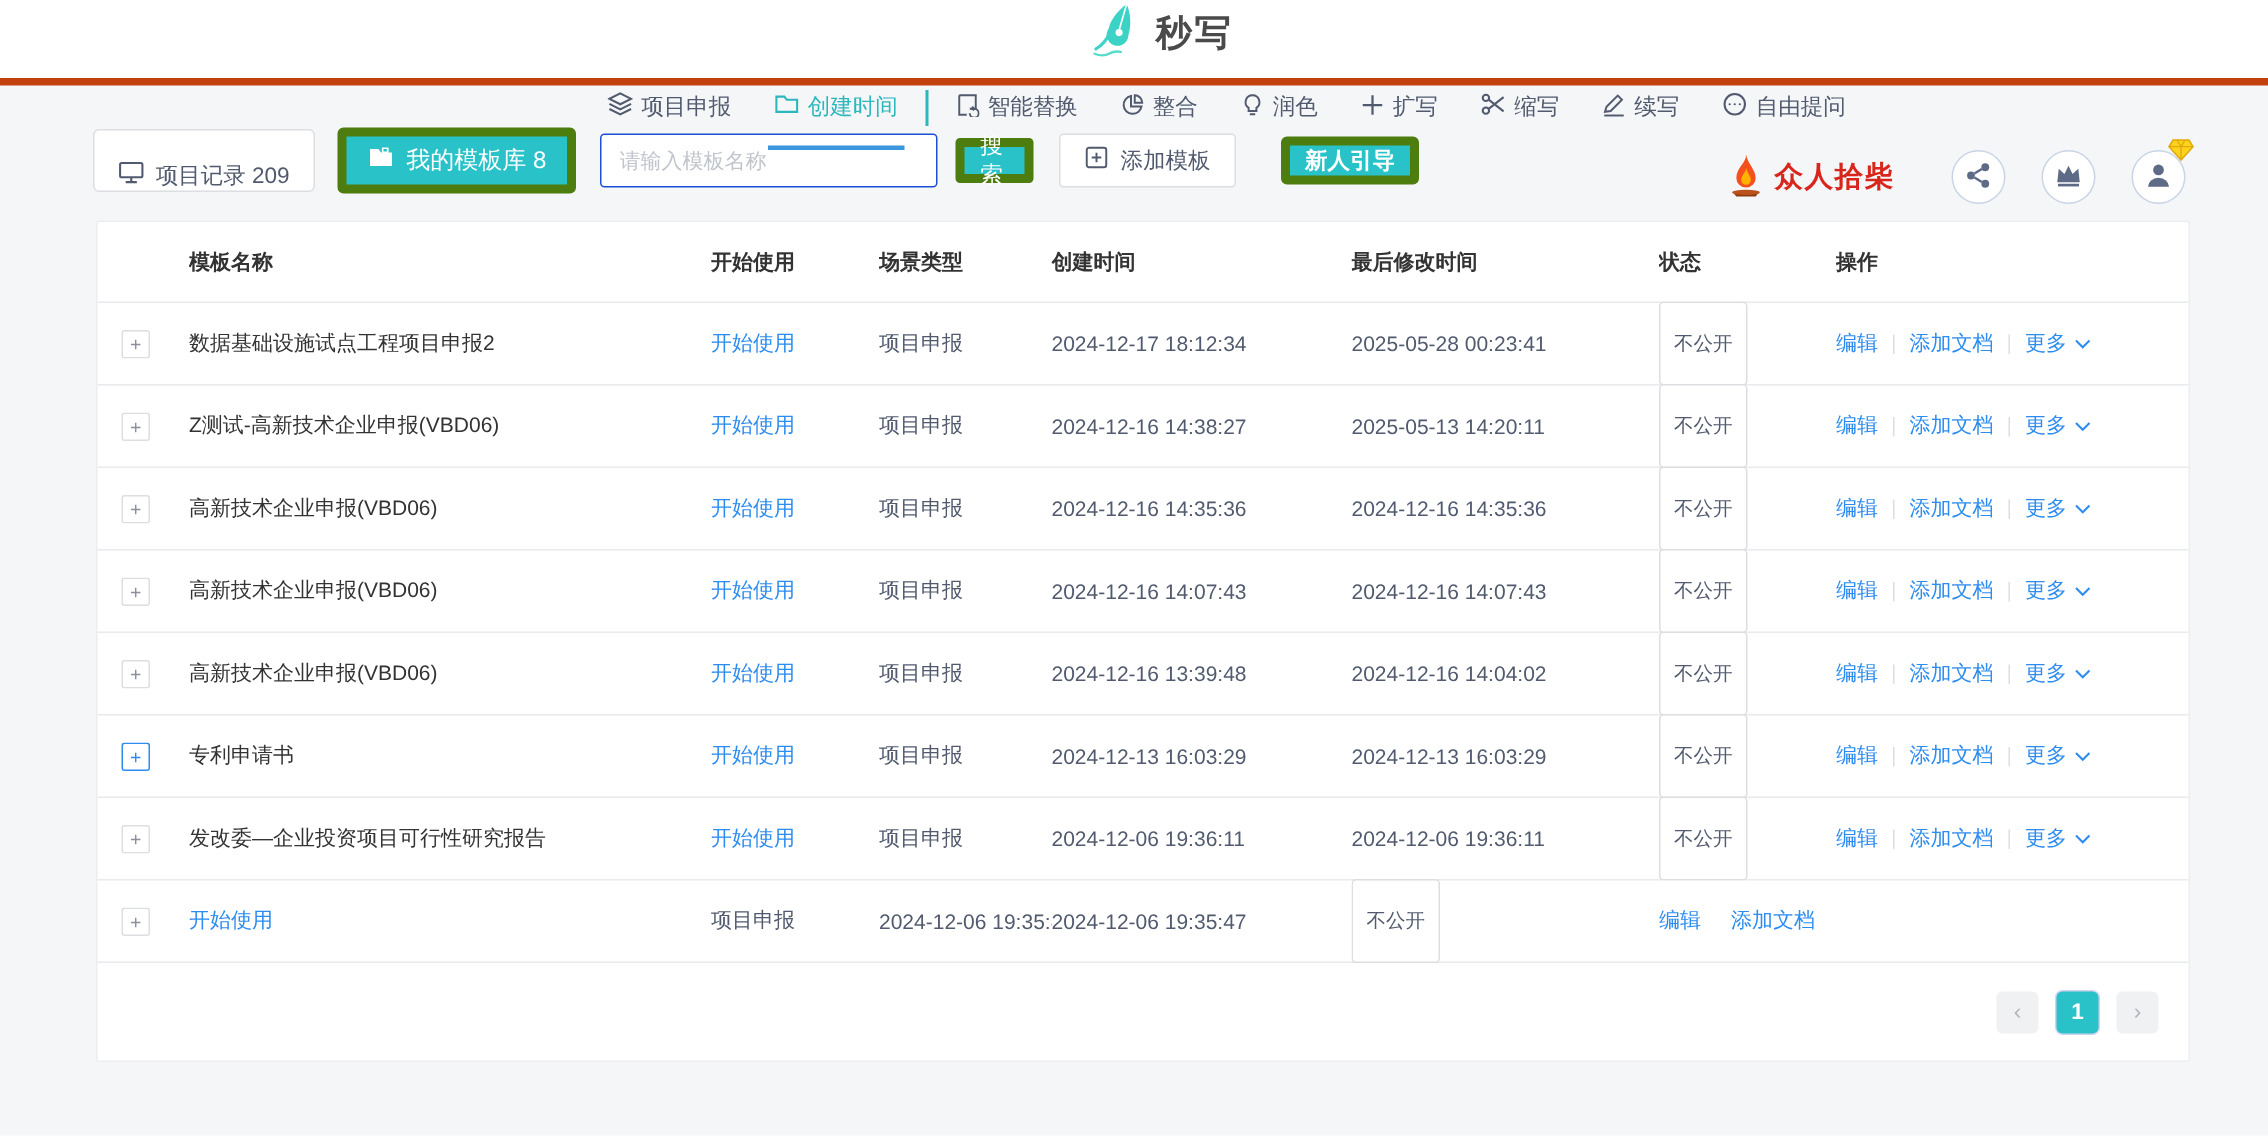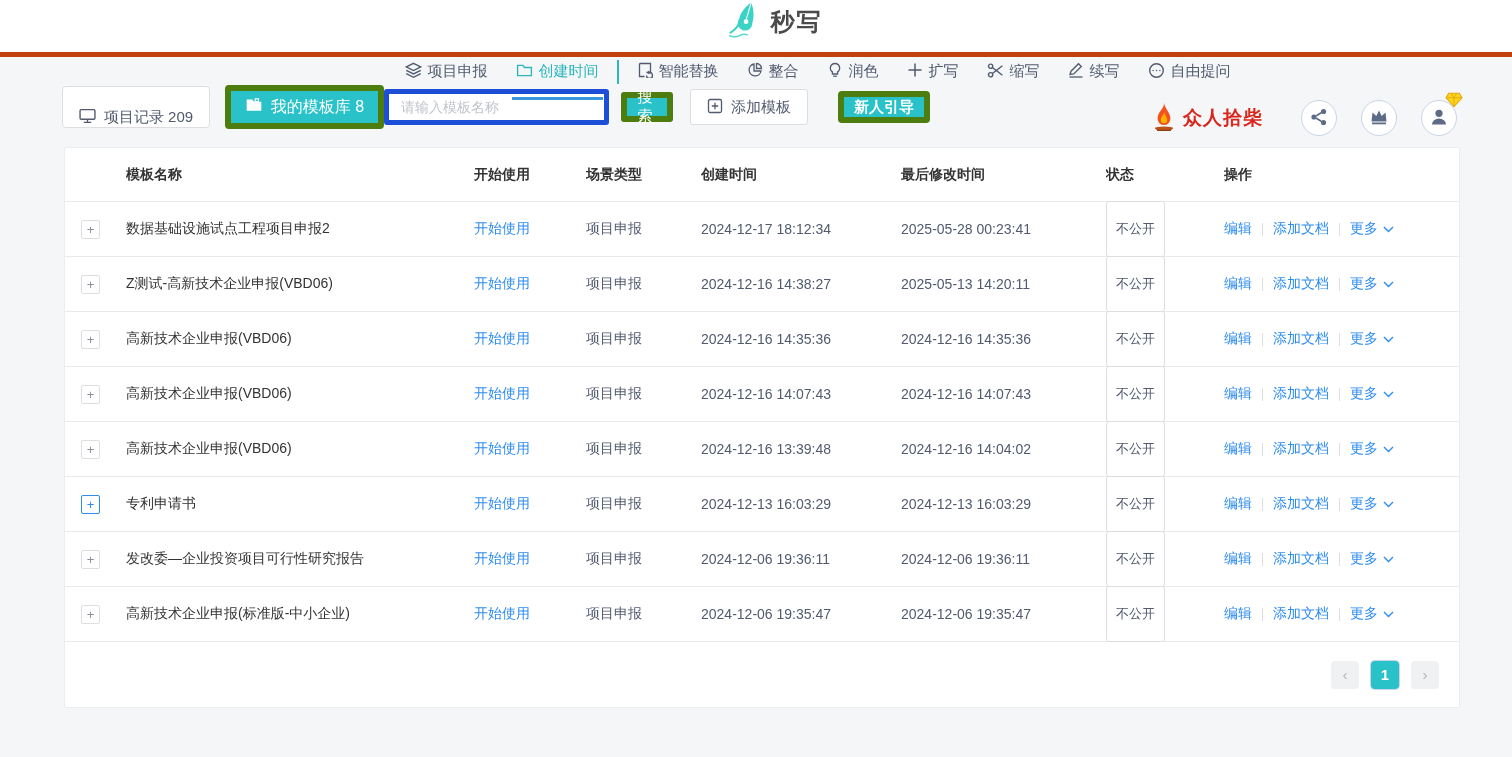--- a/index.html
+++ b/index.html
@@ -38,21 +38,21 @@
   .diamond-badge { position:absolute; top:-9px; right:-7px; }
   
   .toolbar { display:flex; align-items:center; margin:28px 0 0 62px; }
   .btn { display:flex; align-items:center; justify-content:center; gap:8px; cursor:pointer;
          border-radius:4px; font-size:15px; font-family:inherit; }
   .btn-outline { background:#fff; border:1px solid #dcdee2; color:#515a6e; }
   .btn-teal { background:#29c2c8; border:6px solid #4d7c0f; color:#fff; }
   .btn-records { width:148px; height:42px;align-items:flex-end; }
   .btn-templates { width:159px; height:44px; margin-left:15px; font-size:16px; }
   .search-input {
-    width:225px; height:36px; margin-left:0; border:5px solid #1d4ed8; border-radius:3px;
+    width:225px; height:36px; margin-left:16px; border:1px solid #1d4ed8; border-radius:3px;
     padding:0 12px; font-size:14px; color:#0369a1; outline:none; font-family:inherit; background:#fff;
   }
   .search-input::placeholder { color:#c0c4cc; }
   .btn-search { width:52px; height:30px; margin-left:12px; border-radius:3px; letter-spacing:4px; }
   .btn-add { width:118px; height:36px; margin-left:17px; border-radius:3px; }
   .btn-newbie { width:92px; height:32px; margin-left:30px; font-weight:bold;align-items:center; }
   
   .card {
     width:1396px; margin:18px 0 0 64px; background:#fff;
     border:1px solid #ebedf0; border-radius:2px;
@@ -444,21 +444,20 @@
       <span class="more-caret">
           <svg width="11" height="7" viewBox="0 0 11 7" fill="none" stroke="#2d8cf0" stroke-width="1.4">
             <path d="M1 1 L5.5 5.5 10 1"></path>
           </svg>
         </span>
     </div>
   </div>
 
   <div class="trow tbody-row">
     <div class="cell expander-wrap"><button class="expand-btn">+</button></div>
-    <div class="cell cell-name">高新技术企业申报(标准版-中小企业)</div>
     <div class="cell"><a class="link">开始使用</a></div>
     <div class="cell">项目申报</div>
     <div class="cell">2024-12-06 19:35:47</div>
     <div class="cell">2024-12-06 19:35:47</div>
     <div class="cell"><span class="badge">不公开</span></div>
     <div class="cell actions">
       <a class="link">编辑</a>
         <span class="action-sep"></span>
       <a class="link">添加文档</a>
         <span class="action-sep"></span>

